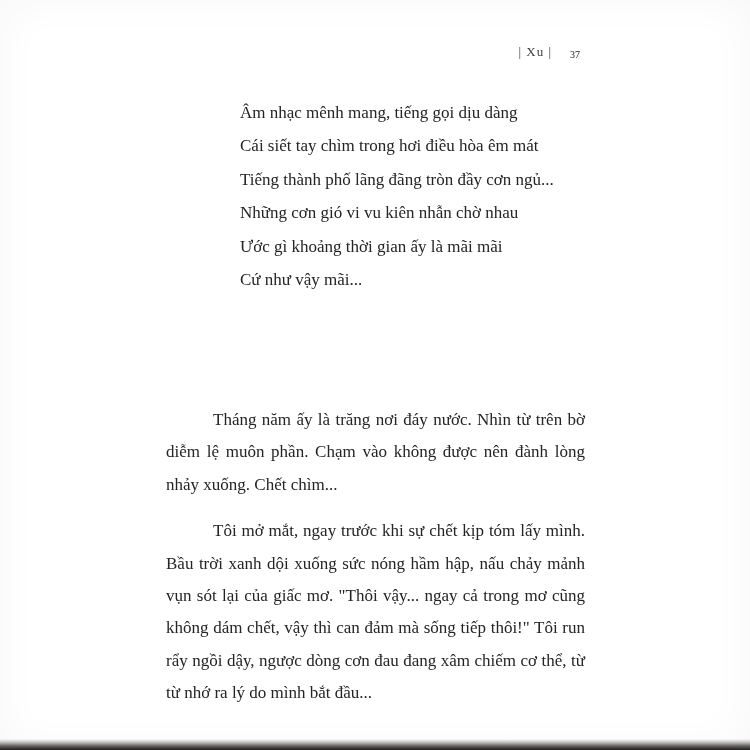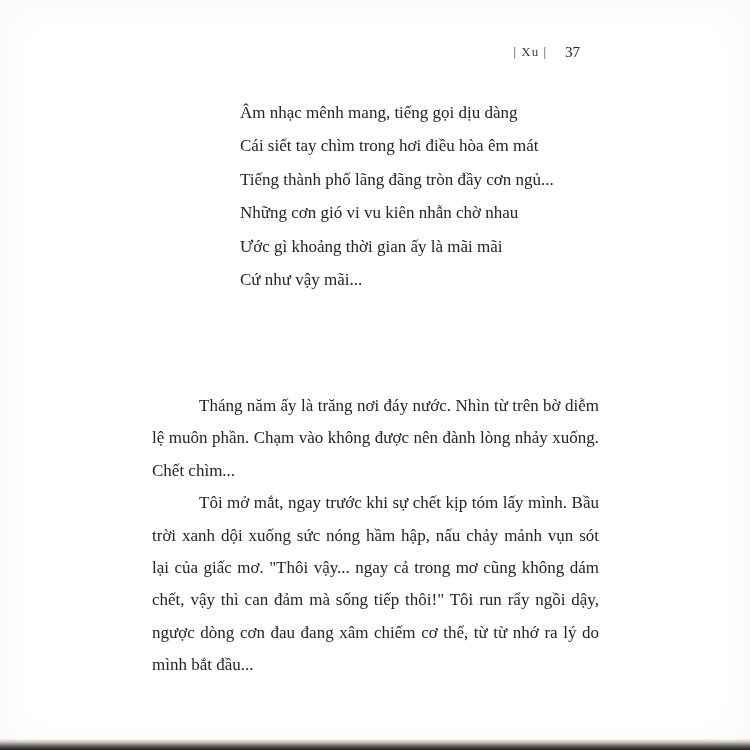--- a/index.html
+++ b/index.html
@@ -18,30 +18,30 @@
     box-shadow: inset 0 0 45px rgba(0,0,0,0.035);
   }
   
   .running-header {
     position: absolute;
     top: 44px;
     left: 0;
     right: 170px;
     display: flex;
     justify-content: flex-end;
-    align-items: flex-start;
+    align-items: flex-end;
     gap: 18px;
   }
   .section-label {
     font-size: 13px;
     letter-spacing: 1px;
     color: #3d3d3d;
   }
   .page-number {
-    font-size: 15px;
+    font-size: 10px;
     color: #222222;
   }
   
   .poem {
     position: absolute;
     top: 96px;
     left: 200px;
     right: 130px;
     margin-left: 40px;
   }
@@ -52,21 +52,21 @@
     color: #242424;
   }
   
   .prose {
     position: absolute;
     top: 390px;
     left: 152px;
     width: 447px;
   }
   .paragraph {
-    margin: 0;
+    margin: 14px;
     font-size: 17px;
     line-height: 32.4px;
     text-align: justify;
     text-indent: 47px;
     color: #242424;
   }
   
   .page-bottom-edge {
     position: absolute;
     left: 0;

